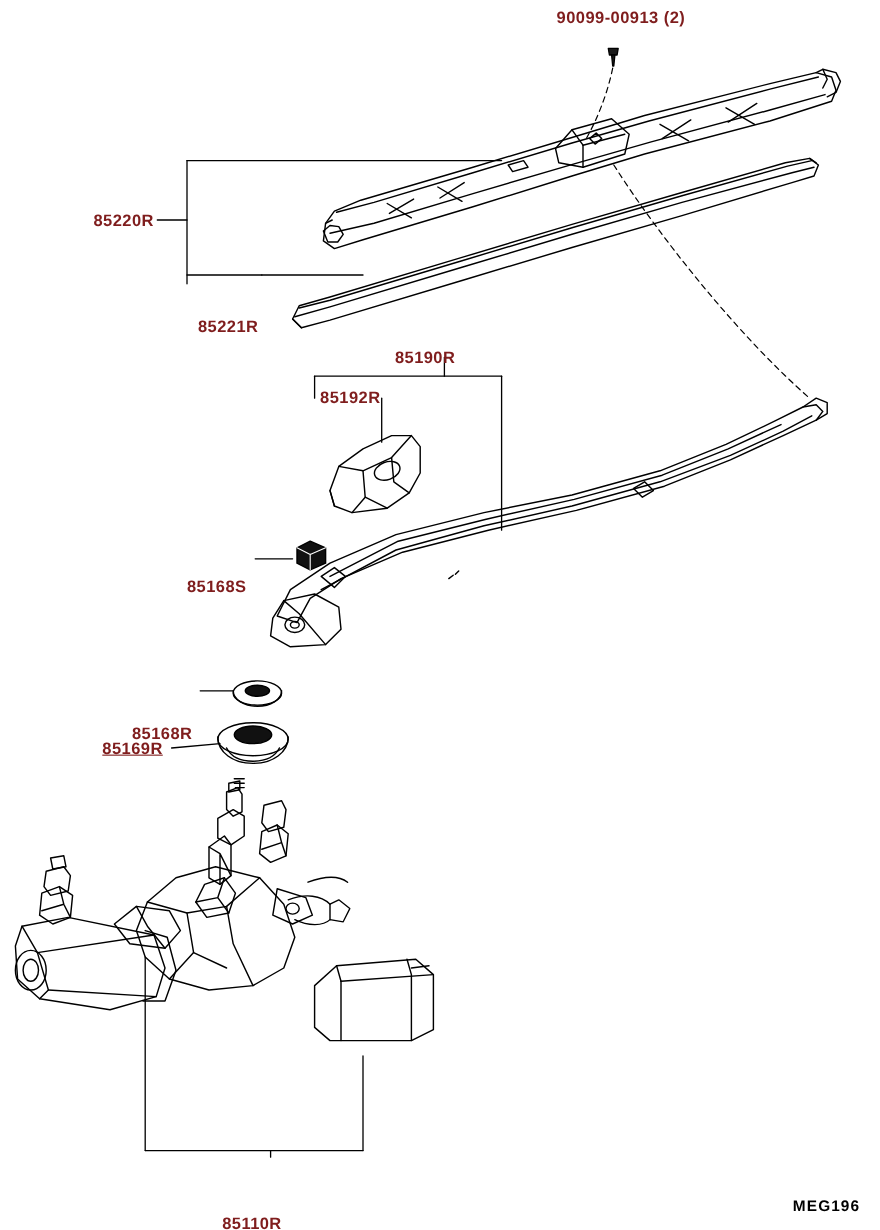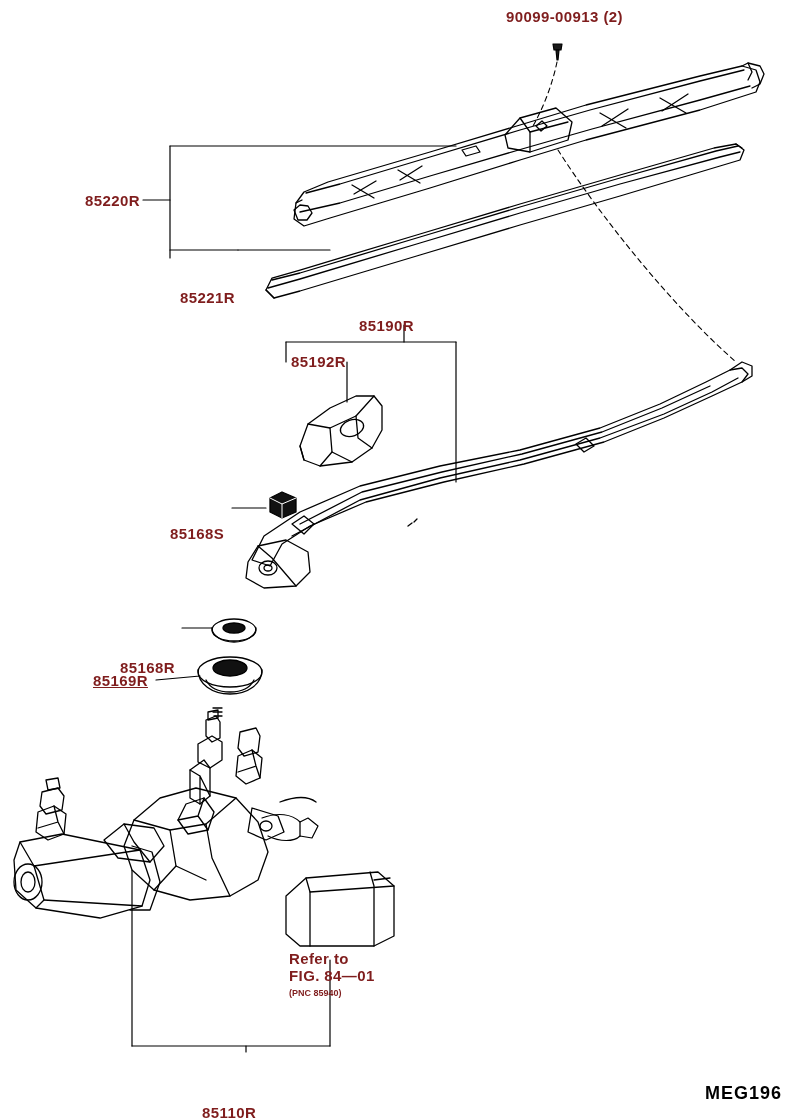--- a/index.html
+++ b/index.html
@@ -29,21 +29,21 @@
     font-weight: bold;
     letter-spacing: 0.4px;
     white-space: nowrap;
     color: #7f1d1d;
   }
   .lbl-part { font-size: 15px; }
   .lbl-tiny { font-size: 9px; font-weight: bold; letter-spacing: 0px; }
   .lbl-refer { font-size: 15px; font-weight: bold; line-height: 17px; }
   .lbl-code {
     position: absolute;
-    font-size: 18px;
+    font-size: 14px;
     font-weight: bold;
     letter-spacing: 1px;
   }
 </style>
 </head>
 <body>
 
 <div id="diagram-root">
 
   <svg class="art" viewBox="0 0 800 1118" xmlns="http://www.w3.org/2000/svg">
@@ -236,21 +236,16 @@
   <div class="lbl lbl-part" style="left:291px; top:353px;">85192R</div>
 
   <div class="lbl lbl-part" style="left:170px; top:525px;">85168S</div>
 
   <div class="lbl lbl-part" style="left:120px; top:620px;margin-top:39px;">85168R</div>
 
   <div class="lbl lbl-part" style="left:93px; top:672px;text-decoration:underline;">85169R</div>
 
   <div class="lbl lbl-part" style="left:202px; top:1056px;margin-top:48px;">85110R</div>
 
-  <div class="lbl lbl-refer" style="left:289px; top:950px;">
-    <div>Refer to</div>
-    <div>FIG. 84—01</div>
-    <div class="lbl-tiny" style="position:relative; margin-top:1px;">(PNC 85940)</div>
-  </div>
 
   <div class="lbl-code" style="right:18px; bottom:14px;">MEG196</div>
 
 </div>
 
 </body></html>

